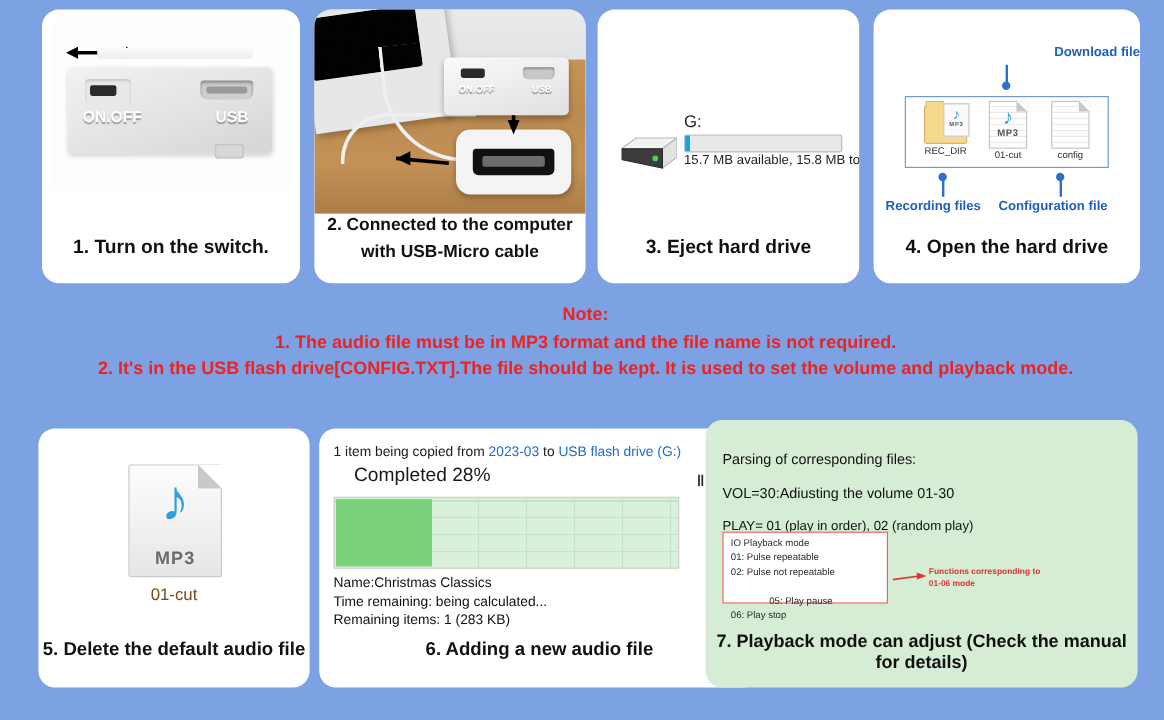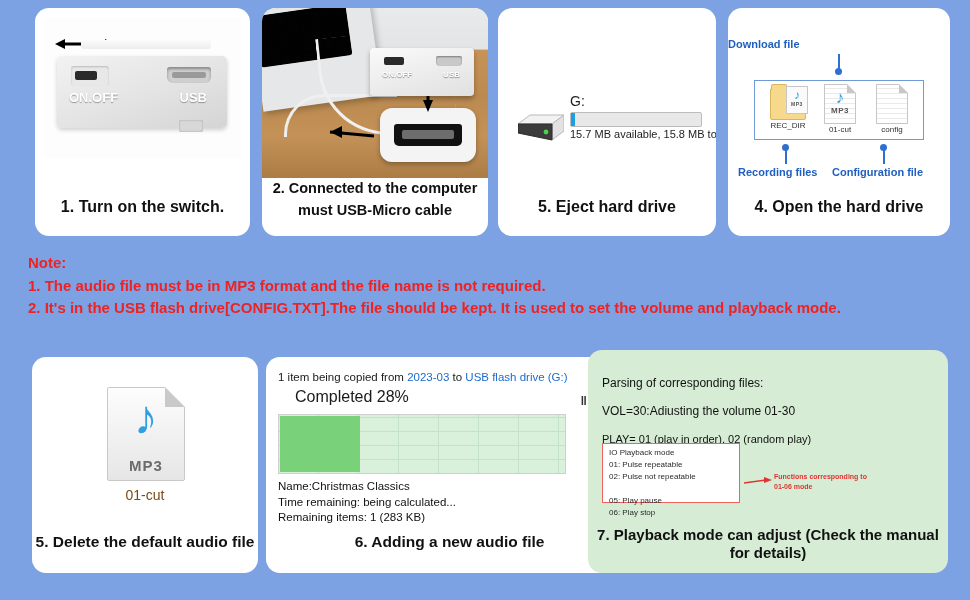--- a/index.html
+++ b/index.html
@@ -85,21 +85,21 @@
   .pageico:after{content:"";position:absolute;right:-1px;top:-1px;border-width:0 9px 9px 0;border-style:solid;border-color:#ffffff #ffffff #c7c7c7 #c7c7c7;}
   .folderico{width:34px;height:30px;background:#f6d98c;border:1px solid #d9b65c;border-radius:2px 3px 2px 2px;margin:4px auto 0;position:relative;}
   .folderico:before{content:"";position:absolute;left:0;top:-5px;width:14px;height:5px;background:#f6d98c;border:1px solid #d9b65c;border-bottom:none;border-radius:2px 2px 0 0;}
   .mini-page{position:absolute;right:-3px;top:-3px;width:20px;height:26px;background:#fafafa;border:1px solid #c7c7c7;}
   .note-glyph{color:#2f9fe0;font-size:17px;line-height:1;}
   .mp3txt{font-size:8px;font-weight:bold;color:#555;letter-spacing:.5px;}
   .connector{position:absolute;background:#2f6fd0;width:2px;}
   .dot{position:absolute;width:7px;height:7px;border-radius:50%;background:#2f6fd0;}
 
   
-  #note{position:absolute;left:28px;top:252px;width:920px;color:#ee2222;font-weight:bold;}
+  #note{position:absolute;left:28px;top:252px;width:920px;color:#ee2222;font-weight:bold;text-align:center;}
   #note div{font-size:15px;line-height:1.5;white-space:nowrap;}
 
   
   #p5{left:32px;top:357px;width:226px;height:216px;}
   .bigmp3{position:absolute;left:50%;margin-left:-38px;top:30px;width:76px;height:92px;
     background:linear-gradient(180deg,#fdfdfd,#e6e6e6);border:1px solid #c9c9c9;border-radius:2px;}
   .bigmp3:after{content:"";position:absolute;right:-1px;top:-1px;border-width:0 20px 20px 0;border-style:solid;border-color:#ffffff #ffffff #c9c9c9 #c9c9c9;}
   .bigmp3 .nt{position:absolute;left:0;right:0;top:6px;text-align:center;font-size:48px;color:#2f9fe0;line-height:1;}
   .bigmp3 .tx{position:absolute;left:0;right:0;bottom:6px;text-align:center;font-size:15px;font-weight:bold;color:#6b6b6b;letter-spacing:1px;}
   .fnlabel{position:absolute;left:0;right:0;top:130px;text-align:center;font-size:14px;color:#7a4a16;}
@@ -166,40 +166,40 @@
     </div>
     <div class="zoombox"></div>
     <svg style="position:absolute;left:0;top:0;width:226px;height:170px;">
       <line x1="166" y1="88" x2="166" y2="100" stroke="#000" stroke-width="3"></line>
       <polygon points="166,104 161,92 171,92" fill="#000"></polygon>
       <line x1="68" y1="124" x2="112" y2="128" stroke="#000" stroke-width="3"></line>
       <polygon points="68,124 80,118 80,130" fill="#000"></polygon>
     </svg>
   </div>
   <div class="cap" style="top:172px;font-size:14.5px;">2. Connected to the computer</div>
-  <div class="cap" style="top:194px;font-size:14.5px;">must USB-Micro cable</div>
+  <div class="cap" style="top:194px;font-size:14.5px;">with USB-Micro cable</div>
 </div>
 
 <div class="panel" id="p3">
   <svg class="hdd" viewBox="0 0 46 30">
     <polygon points="0,12 12,3 46,3 34,12" fill="#f2f2f2" stroke="#b9b9b9"></polygon>
     <polygon points="34,12 46,3 46,19 34,28" fill="#e2e2e2" stroke="#b9b9b9"></polygon>
     <polygon points="0,12 34,12 34,28 0,21" fill="#3c3c3c" stroke="#2b2b2b"></polygon>
     <circle cx="28" cy="20" r="2.4" fill="#49d24a"></circle>
   </svg>
   <div class="drvname">G:</div>
   <div class="drvbar">
       <i style="width: 3%; background: rgb(26, 159, 224);"></i>
     </div>
   <div class="drvinfo">15.7 MB available, 15.8 MB total</div>
-  <div class="cap" style="top:190px;font-size:16px;">5. Eject hard drive</div>
+  <div class="cap" style="top:190px;font-size:16px;">3. Eject hard drive</div>
 </div>
 
 <div class="panel" id="p4">
-  <div class="bluelabel" style="left:0;right:0;text-align:left;top:30px;">Download file</div>
+  <div class="bluelabel" style="left:0;right:0;text-align:right;top:30px;">Download file</div>
   <div class="connector" style="left:110px;top:46px;height:16px;"></div>
   <div class="dot" style="left:107px;top:60px;"></div>
 
   <div class="expwin">
     <div class="fileico" style="left:10px;">
       <div class="folderico">
         <div class="mini-page">
           <div class="note-glyph" style="font-size:12px;text-align:center;margin-top:2px;">♪</div>
           <div class="mp3txt" style="font-size:5px;text-align:center;">MP3</div>
         </div>
@@ -266,21 +266,21 @@
 
   <div class="p7line" style="left:14px;top:26px;font-size:12px;">Parsing of corresponding files:</div>
   <div class="p7line" style="left:14px;top:54px;font-size:12px;">VOL=30:Adiusting the volume 01-30</div>
   <div class="p7line" style="left:14px;top:83px;font-size:11px;">PLAY= 01 (play in order), 02 (random play)</div>
 
   <div class="whitestrip"></div>
   <div class="redbox">
     <div class="rbline" style="top:4px;">IO Playback mode</div>
     <div class="rbline" style="top:16px;">01: Pulse repeatable</div>
     <div class="rbline" style="top:28px;">02: Pulse not repeatable</div>
-    <div class="rbline" style="top:52px;">05: Play pause</div>
+    <div class="rbline" style="top:52px;margin-left:32px;">05: Play pause</div>
     <div class="rbline" style="top:64px;">06: Play stop</div>
   </div>
   <svg class="redarrow" viewBox="0 0 28 8">
     <line x1="0" y1="6" x2="22" y2="3" stroke="#e0342f" stroke-width="1.4"></line>
     <polygon points="28,3 20,0 20,6" fill="#e0342f"></polygon>
   </svg>
   <div class="redcall">
     <div>Functions corresponding to</div>
     <div>01-06 mode</div>
   </div>

